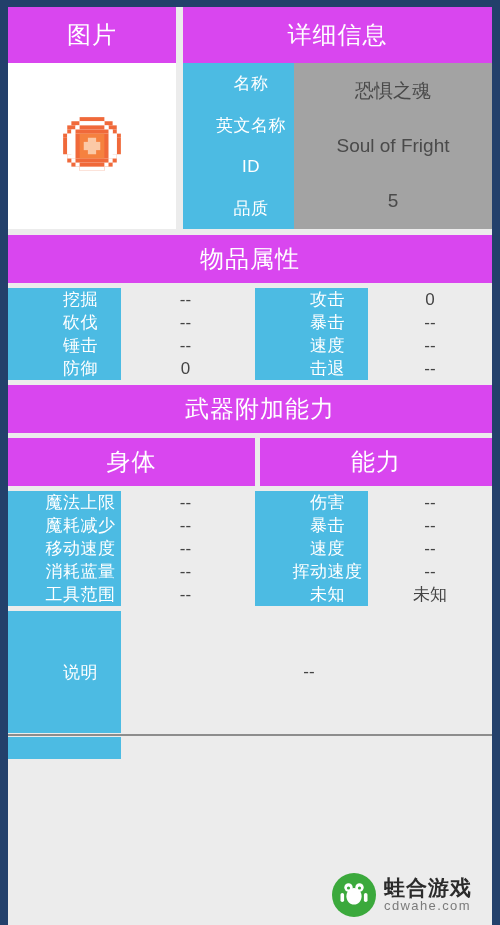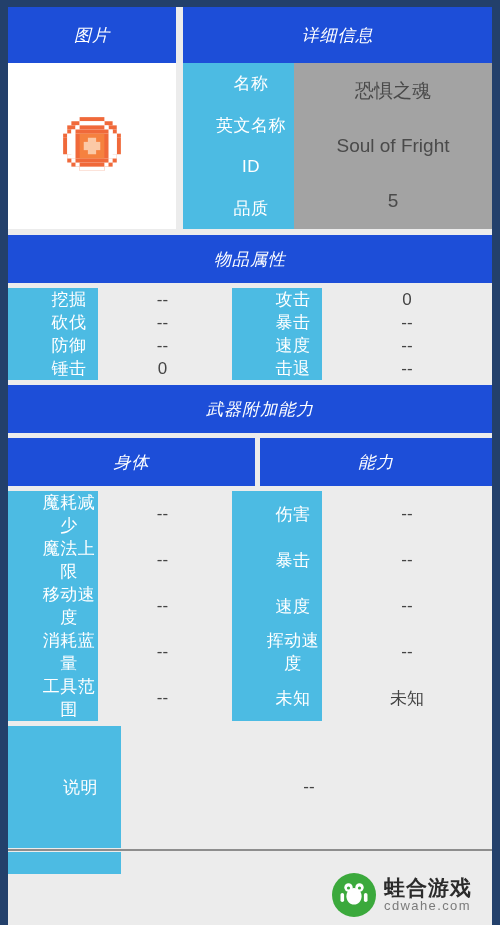--- a/index.html
+++ b/index.html
@@ -28,30 +28,29 @@
 
   #page {
     position: relative;
     width: 484px;
     height: 918px;
     background: #ececec;
     overflow: hidden;
   }
 
   .sec-head {
-    background: #1d4ed8;
+    background: #d946ef;
     color: #ffffff;
     text-align: center;
-    font-size: 17px;
+    font-size: 24px;
     line-height: 1;
     letter-spacing: 1px;
     display: flex;
     align-items: center;
     justify-content: center;
-    font-style: italic;
   }
 
   .lbl {
     color: #ffffff;
     font-size: 17px;
     text-align: center;
     display: flex;
     align-items: center;
     justify-content: center;
     letter-spacing: .5px;
@@ -120,21 +119,21 @@
   #detail-labels > div, #detail-values > div { flex: 1; }
   #detail-values > div { color: #4a4a4a; font-size: 19px; }
 
   #attr-head { height: 48px; margin-top: 6px; }
 
   .quad {
     display: flex;
     margin-top: 5px;
   }
   .qcol-lbl {
-    width: 90px;
+    width: 113px;
     background: #4cbbe3;
     display: flex;
     flex-direction: column;
   }
   .qcol-val {
     width: 129px;
     background: #ececec;
     display: flex;
     flex-direction: column;
   }
@@ -308,22 +307,22 @@
       </div>
     </div>
   </div>
 
   <div id="attr-head" class="sec-head">物品属性</div>
 
   <div id="attr-body" class="quad">
     <div class="qcol-lbl">
       <div class="lbl">挖掘</div>
       <div class="lbl">砍伐</div>
+      <div class="lbl">锤击</div>
       <div class="lbl">防御</div>
-      <div class="lbl">锤击</div>
     </div>
     <div class="qcol-val">
       <div class="val">--</div>
       <div class="val">--</div>
       <div class="val">--</div>
       <div class="val">0</div>
     </div>
     <div class="spacer-col"></div>
     <div class="qcol-lbl">
       <div class="lbl">攻击</div>
@@ -342,22 +341,22 @@
   <div id="wep-head" class="sec-head">武器附加能力</div>
 
   <div id="ability-subhead">
     <div class="sec-head">身体</div>
     <div class="gap"></div>
     <div class="sec-head">能力</div>
   </div>
 
   <div id="ability-body" class="quad">
     <div class="qcol-lbl">
+      <div class="lbl">魔法上限</div>
       <div class="lbl">魔耗减少</div>
-      <div class="lbl">魔法上限</div>
       <div class="lbl">移动速度</div>
       <div class="lbl">消耗蓝量</div>
       <div class="lbl">工具范围</div>
     </div>
     <div class="qcol-val">
       <div class="val">--</div>
       <div class="val">--</div>
       <div class="val">--</div>
       <div class="val">--</div>
       <div class="val">--</div>

